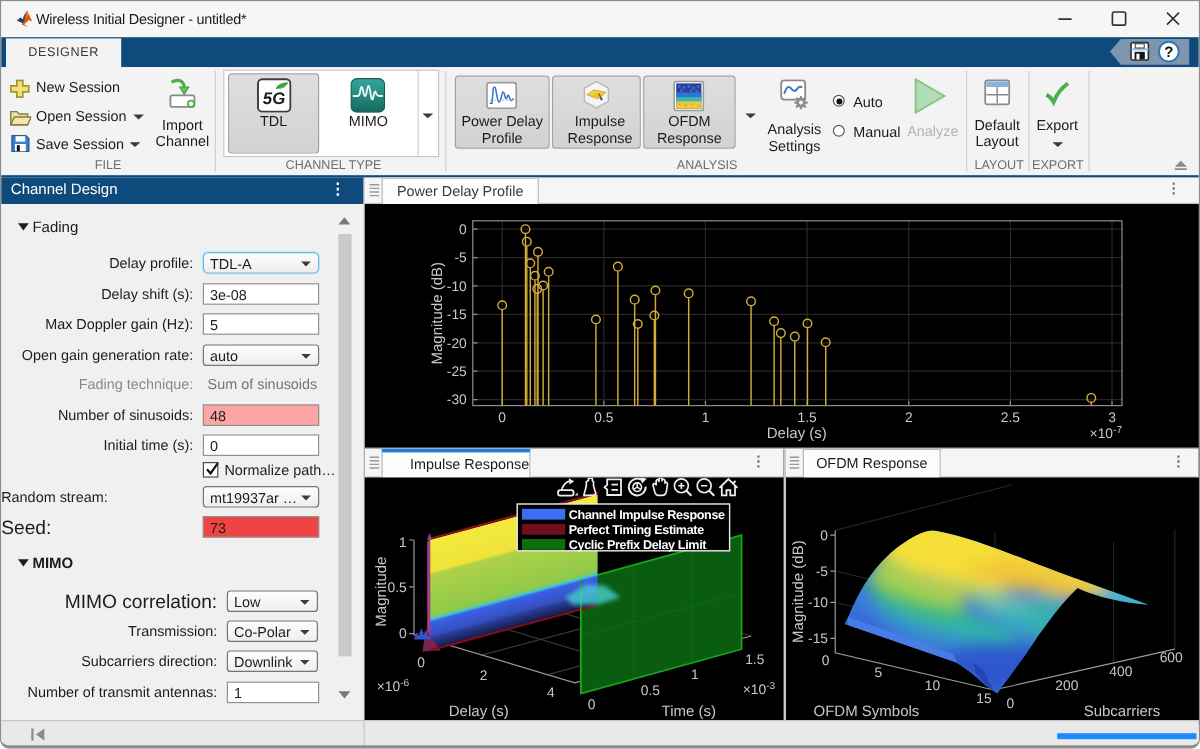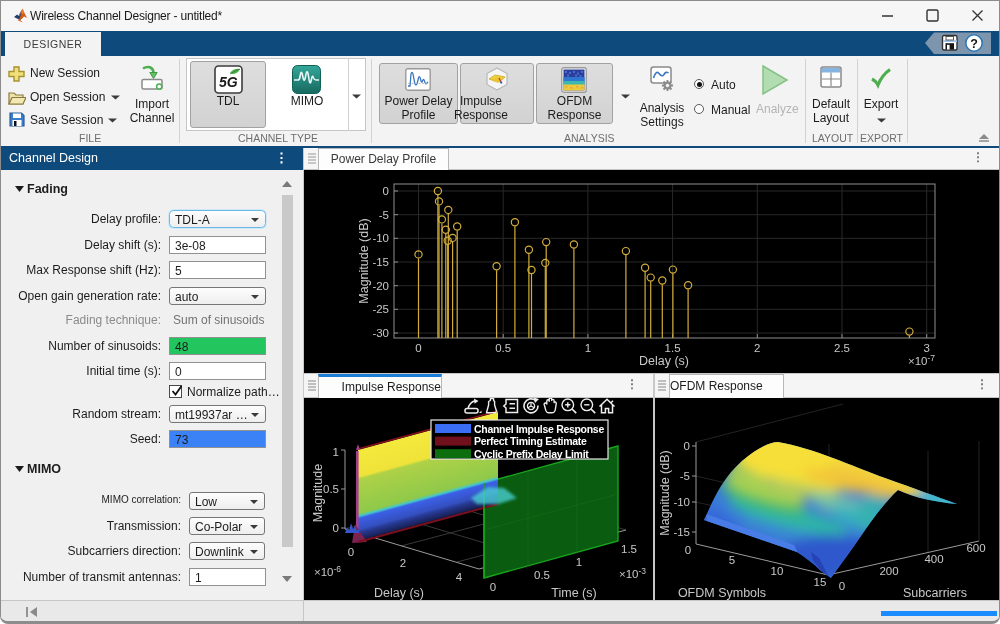--- a/index.html
+++ b/index.html
@@ -11,21 +11,21 @@
 .btxt{position:absolute;font-size:12px;color:#1c1c1c;text-align:center;line-height:14px;white-space:nowrap}
 </style></head><body>
 <div id="win">
 <div class="abs" style="left:0;top:0;width:100%;height:30px;background:#f6f6f6"></div>
 <div class="abs" style="left:13px;top:7px"><svg width="13" height="15" viewBox="0 0 13 15">
         <path d="M 0 9 L 3.2 6.5 L 5 8 L 7.5 4 L 9 9.5 L 6 12 Z" fill="#20406e"></path>
         <path d="M 5 8 L 7.5 4 L 8.6 0.5 L 5.6 5.8 Z" fill="#7a1f2b"></path>
         <path d="M 8.6 0.5 L 10.5 5 L 13 10 L 10 8.6 L 8 10.5 L 6 12 L 9 14.5 L 4 12.5 L 6 9.5 Z" fill="#d45c12"></path>
         <path d="M 8.6 0.5 L 9.8 4.5 L 8 6.5 Z" fill="#ef8c2e"></path>
       </svg></div>
-<div class="abs" style="left:29px;top:8px;font-size:12px;letter-spacing:-0.2px;color:#1a1a1a">Wireless Channel Designer - untitled*</div>
+<div class="abs" style="left:29px;top:8px;font-size:12px;letter-spacing:-0.2px;color:#1a1a1a">Wireless Initial Designer - untitled*</div>
 <svg class="abs" style="left:876px;top:5px" width="110" height="20">
       <line x1="5" y1="10" x2="16" y2="10" stroke="#333" stroke-width="1.4"></line>
       <rect x="50" y="4" width="11" height="11" fill="none" stroke="#333" stroke-width="1.4" rx="1.5"></rect>
       <path d="M 95.5 4.5 L 105.5 14.5 M 105.5 4.5 L 95.5 14.5" stroke="#333" stroke-width="1.3"></path>
     </svg>
 <div class="abs" style="left:0;top:30px;width:100%;height:25px;background:#0e4a7b"></div>
 <div class="abs" style="left:4px;top:31px;width:96px;height:24px;background:#f3f3f3"></div>
 <div class="abs" style="left:4px;top:31px;width:96px;height:24px;font-size:10.5px;color:#3a3a3a;letter-spacing:0.5px;text-align:center;line-height:24px">DESIGNER</div>
 <svg class="abs" style="left:905px;top:30px" width="95" height="25">
       <path d="M 28 1.5 L 85 1.5 L 85 23 L 28 23 L 19 12 Z" fill="#7e96ad"></path>
@@ -106,21 +106,21 @@
       </svg></div>
 <div class="abs btxt" style="left:378px;top:93px;width:79px">Power Delay<br>Profile</div>
 <div class="gbtn" style="left:459px;top:62px;width:74px;height:61px"></div>
 <div class="abs" style="left:484px;top:66px"><svg width="24" height="24" viewBox="0 0 24 24">
         <path d="M 12 1 L 22 6.5 L 22 17.5 L 12 23 L 2 17.5 L 2 6.5 Z" fill="#f5f5f5" stroke="#b8b8b8" stroke-width="1.2"></path>
         <path d="M 4 12 L 10 8 L 20 10 L 14 15 Z" fill="#f0d23c" stroke="#c8a820" stroke-width="0.8"></path>
         <path d="M 6 13.5 L 12 10 L 19 11.5 L 13 16 Z" fill="#e8c12f" opacity="0.7"></path>
         <path d="M 14 11 l 2 4" stroke="#c0392b" stroke-width="1.2"></path>
         <circle cx="16.2" cy="15.6" r="1.1" fill="#2255bb"></circle>
       </svg></div>
-<div class="abs btxt" style="left:440px;top:93px;width:80px">Impulse<br>Response</div>
+<div class="abs btxt" style="left:459px;top:93px;width:80px">Impulse<br>Response</div>
 <div class="gbtn" style="left:535px;top:62px;width:77px;height:61px"></div>
 <div class="abs" style="left:560px;top:66px"><svg width="26" height="26" viewBox="0 0 26 26">
         <rect x="0.8" y="0.8" width="24.4" height="24.4" rx="2" fill="#fff" stroke="#9a9a9a" stroke-width="1.4"></rect>
         <rect x="2.5" y="2.5" width="21" height="21" fill="#2a3f9c"></rect>
         <rect x="2.5" y="10" width="21" height="5" fill="#2e76cf"></rect>
         <rect x="2.5" y="14" width="21" height="4" fill="#3cb8b2"></rect>
         <rect x="2.5" y="17.5" width="21" height="6" fill="#edc93c"></rect>
         <g fill="#4a6ad0">
           <rect x="4" y="4" width="2" height="2"></rect>
           <rect x="8" y="5" width="2" height="2"></rect>
@@ -194,45 +194,45 @@
       <path d="M 3 9 L 8 4 L 13 9 Z" fill="#8a8a8a"></path>
       <path d="M 3 11 L 13 11" stroke="#8a8a8a" stroke-width="1.5"></path>
     </svg>
 <div class="abs" style="left:0;top:147px;width:302px;height:22px;background:#0e4a7b"></div>
 <div class="abs" style="left:8px;top:150px;font-size:12.5px;color:#fff">Channel Design</div>
 <div class="abs" style="left:274px;top:149px;color:#fff;font-size:13px;font-weight:700;letter-spacing:0">⋮</div>
 <div class="abs" style="left:0;top:169px;width:302px;height:430px;background:#f0f0f0"></div>
 <svg class="abs" style="left:14px;top:184px" width="10" height="8">
       <path d="M 0 1 L 9 1 L 4.5 7 Z" fill="#1c1c1c"></path>
     </svg>
-<div class="abs" style="left:26px;top:181px;font-size:12.5px;font-weight:700;color:#1c1c1c">Fading</div>
+<div class="abs" style="left:26px;top:181px;font-size:12.5px;font-weight:400;color:#1c1c1c">Fading</div>
 <div style="position:absolute;left:0;width:160px;top:211px;font-size:12px;color:#1c1c1c;white-space:nowrap;text-align:right">Delay profile:</div>
     <div style="position:absolute;left:168px;top:209px;width:97px;height:18px;background:linear-gradient(#fdfdfd,#eee);border:1px solid #6cb8e4;box-shadow:0 0 0 1px #cfe8f7;border-radius:4.5px !important;border-radius:3px;font-size:12px;color:#1c1c1c;line-height:18px;padding-left:5px;white-space:nowrap;overflow:hidden">TDL-A<span style="position:absolute;right:6px;top:7px;width:0;height:0;border-left:4.2px solid transparent;border-right:4.2px solid transparent;border-top:4.6px solid #3a3a3a"></span></div>
     <div style="position:absolute;left:0;width:160px;top:237px;font-size:12px;color:#1c1c1c;white-space:nowrap;text-align:right">Delay shift (s):</div>
     <div style="position:absolute;left:168px;top:235px;width:97px;height:18px;background:#fff;border:1px solid #919191;font-size:12px;color:#1c1c1c;line-height:18px;padding-left:5px">3e-08</div>
-    <div style="position:absolute;left:0;width:160px;top:262px;font-size:12px;color:#1c1c1c;white-space:nowrap;text-align:right">Max Response shift (Hz):</div>
+    <div style="position:absolute;left:0;width:160px;top:262px;font-size:12px;color:#1c1c1c;white-space:nowrap;text-align:right">Max Doppler gain (Hz):</div>
     <div style="position:absolute;left:168px;top:260px;width:97px;height:18px;background:#fff;border:1px solid #919191;font-size:12px;color:#1c1c1c;line-height:18px;padding-left:5px">5</div>
     <div style="position:absolute;left:0;width:160px;top:288px;font-size:12px;color:#1c1c1c;white-space:nowrap;text-align:right">Open gain generation rate:</div>
     <div style="position:absolute;left:168px;top:286px;width:97px;height:18px;background:linear-gradient(#fdfdfd,#eee);border:1px solid #767676;border-radius:3px;font-size:12px;color:#1c1c1c;line-height:18px;padding-left:5px;white-space:nowrap;overflow:hidden">auto<span style="position:absolute;right:6px;top:7px;width:0;height:0;border-left:4.2px solid transparent;border-right:4.2px solid transparent;border-top:4.6px solid #3a3a3a"></span></div>
     <div style="position:absolute;left:0;width:160px;top:312px;font-size:12px;color:#8a8a8a;white-space:nowrap;text-align:right">Fading technique:</div>
     <div style="position:absolute;left:172px;top:312px;font-size:12px;color:#737373;white-space:nowrap">Sum of sinusoids</div>
     <div style="position:absolute;left:0;width:160px;top:338px;font-size:12px;color:#1c1c1c;white-space:nowrap;text-align:right">Number of sinusoids:</div>
-    <div style="position:absolute;left:168px;top:336px;width:97px;height:18px;background:#22c55e;border:1px solid #919191;font-size:12px;color:#1c1c1c;line-height:18px;padding-left:5px">48</div>
+    <div style="position:absolute;left:168px;top:336px;width:97px;height:18px;background:#fca5a5;border:1px solid #919191;font-size:12px;color:#1c1c1c;line-height:18px;padding-left:5px">48</div>
     <div style="position:absolute;left:0;width:160px;top:363px;font-size:12px;color:#1c1c1c;white-space:nowrap;text-align:right">Initial time (s):</div>
     <div style="position:absolute;left:168px;top:361px;width:97px;height:18px;background:#fff;border:1px solid #919191;font-size:12px;color:#1c1c1c;line-height:18px;padding-left:5px">0</div>
     <div style="position:absolute;left:168px;top:384px;width:13px;height:13px;background:#fff;border:1.5px solid #4a4a4a"></div>
     <svg style="position:absolute;left:169px;top:383px" width="14" height="14">
       <path d="M 2.5 7 L 5.5 10.5 L 11.5 2" fill="none" stroke="#111" stroke-width="1.8"></path>
     </svg>
     <div style="position:absolute;left:186px;top:384px;font-size:12px;color:#1c1c1c">Normalize path…</div>
-    <div style="position:absolute;left:0;width:160px;top:406px;font-size:12px;color:#1c1c1c;white-space:nowrap;text-align:right">Random stream:</div>
+    <div style="position:absolute;left:0;width:160px;top:406px;font-size:12px;color:#1c1c1c;white-space:nowrap;">Random stream:</div>
     <div style="position:absolute;left:168px;top:404px;width:97px;height:18px;background:linear-gradient(#fdfdfd,#eee);border:1px solid #767676;border-radius:3px;font-size:12px;color:#1c1c1c;line-height:18px;padding-left:5px;white-space:nowrap;overflow:hidden">mt19937ar …<span style="position:absolute;right:6px;top:7px;width:0;height:0;border-left:4.2px solid transparent;border-right:4.2px solid transparent;border-top:4.6px solid #3a3a3a"></span></div>
-    <div style="position:absolute;left:0;width:160px;top:431px;font-size:12px;color:#1c1c1c;white-space:nowrap;text-align:right">Seed:</div>
-    <div style="position:absolute;left:168px;top:429px;width:97px;height:18px;background:#3b82f6;border:1px solid #919191;font-size:12px;color:#1c1c1c;line-height:18px;padding-left:5px">73</div>
-    <div style="position:absolute;left:0;width:180px;top:493px;font-size:10px;color:#1c1c1c;white-space:nowrap;text-align:right">MIMO correlation:</div>
+    <div style="position:absolute;left:0;width:160px;top:431px;font-size:16px;color:#1c1c1c;white-space:nowrap;">Seed:</div>
+    <div style="position:absolute;left:168px;top:429px;width:97px;height:18px;background:#ef4444;border:1px solid #919191;font-size:12px;color:#1c1c1c;line-height:18px;padding-left:5px">73</div>
+    <div style="position:absolute;left:0;width:180px;top:493px;font-size:16px;color:#1c1c1c;white-space:nowrap;text-align:right">MIMO correlation:</div>
     <div style="position:absolute;left:188px;top:491px;width:76px;height:18px;background:linear-gradient(#fdfdfd,#eee);border:1px solid #767676;border-radius:3px;font-size:12px;color:#1c1c1c;line-height:18px;padding-left:5px;white-space:nowrap;overflow:hidden">Low<span style="position:absolute;right:6px;top:7px;width:0;height:0;border-left:4.2px solid transparent;border-right:4.2px solid transparent;border-top:4.6px solid #3a3a3a"></span></div>
     <div style="position:absolute;left:0;width:180px;top:518px;font-size:12px;color:#1c1c1c;white-space:nowrap;text-align:right">Transmission:</div>
     <div style="position:absolute;left:188px;top:516px;width:76px;height:18px;background:linear-gradient(#fdfdfd,#eee);border:1px solid #767676;border-radius:3px;font-size:12px;color:#1c1c1c;line-height:18px;padding-left:5px;white-space:nowrap;overflow:hidden">Co-Polar<span style="position:absolute;right:6px;top:7px;width:0;height:0;border-left:4.2px solid transparent;border-right:4.2px solid transparent;border-top:4.6px solid #3a3a3a"></span></div>
     <div style="position:absolute;left:0;width:180px;top:543px;font-size:12px;color:#1c1c1c;white-space:nowrap;text-align:right">Subcarriers direction:</div>
     <div style="position:absolute;left:188px;top:541px;width:76px;height:18px;background:linear-gradient(#fdfdfd,#eee);border:1px solid #767676;border-radius:3px;font-size:12px;color:#1c1c1c;line-height:18px;padding-left:5px;white-space:nowrap;overflow:hidden">Downlink<span style="position:absolute;right:6px;top:7px;width:0;height:0;border-left:4.2px solid transparent;border-right:4.2px solid transparent;border-top:4.6px solid #3a3a3a"></span></div>
     <div style="position:absolute;left:0;width:180px;top:569px;font-size:12px;color:#1c1c1c;white-space:nowrap;text-align:right">Number of transmit antennas:</div>
     <div style="position:absolute;left:188px;top:567px;width:77px;height:18px;background:#fff;border:1px solid #919191;font-size:12px;color:#1c1c1c;line-height:18px;padding-left:5px">1</div>
 <svg class="abs" style="left:14px;top:464px" width="10" height="8">
       <path d="M 0 1 L 9 1 L 4.5 7 Z" fill="#1c1c1c"></path>
     </svg>
@@ -492,21 +492,21 @@
 <div class="abs" style="left:652px;top:373px;width:2px;height:226px;background:#c8c8c8"></div>
 <div class="abs" style="left:654px;top:373px;width:344px;height:24px;background:#f5f5f5;border-bottom:1px solid #c4c4c4"></div>
 <svg class="abs" style="left:656px;top:378px" width="10" height="14">
       <g stroke="#9a9a9a" stroke-width="1.2">
         <line x1="1" y1="2" x2="9" y2="2"></line>
         <line x1="1" y1="5" x2="9" y2="5"></line>
         <line x1="1" y1="8" x2="9" y2="8"></line>
         <line x1="1" y1="11" x2="9" y2="11"></line>
       </g>
     </svg>
-<div class="abs" style="left:668px;top:373px;width:115px;height:40px;background:#fdfdfd;border:1px solid #b8b8b8;border-bottom:none;font-size:12px;color:#1c1c1c;line-height:22px;text-align:left">OFDM Response</div>
+<div class="abs" style="left:668px;top:373px;width:115px;height:40px;background:#fdfdfd;border:1px solid #b8b8b8;border-bottom:none;font-size:12px;color:#1c1c1c;line-height:22px;text-align:center">OFDM Response</div>
 <div class="abs" style="left:975px;top:376px;color:#6e6e6e;font-size:12px;font-weight:700">⋮</div>
 <div class="abs" style="left:654px;top:397px;width:344px;height:202px;background:#000;overflow:hidden">
       <svg width="344" height="205" viewBox="0 0 344 205" style="position:absolute;left:0;top:0">
 <defs>
 <clipPath id="silc">
             <path d="M 49.0,122.0 L 52.0,116.0 C 59.0,99.0 69.0,79.0 87.0,63.0 C 102.0,50.0 115.0,44.0 123.0,44.0 C 158.0,50.0 197.0,68.0 230.0,80.0 C 258.0,90.0 283.0,99.0 302.0,106.0 C 280.0,104.0 260.0,100.0 243.0,92.0 C 232.0,102.0 218.0,120.0 206.0,138.0 C 196.0,153.0 185.0,167.0 176.0,180.0 L 166.0,173.0 C 158.0,165.0 150.0,159.0 142.0,154.0 Z"></path>
           </clipPath>
 <filter id="b2" x="-60%" y="-60%" width="220%" height="220%">
             <feGaussianBlur stdDeviation="6"></feGaussianBlur>
           </filter>

